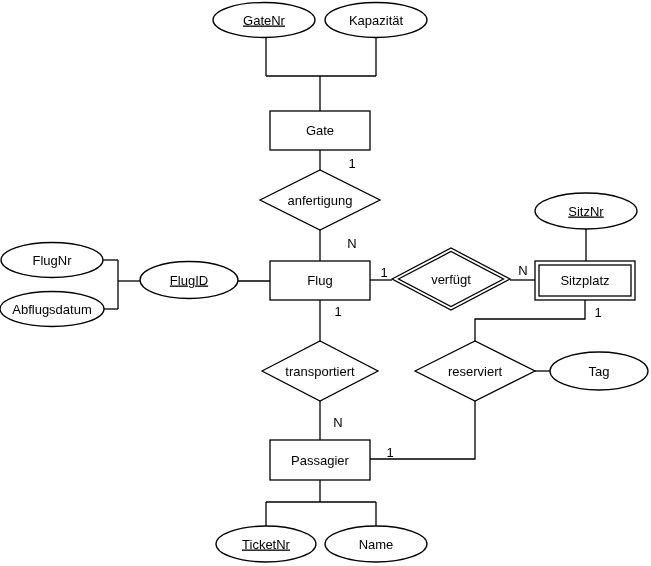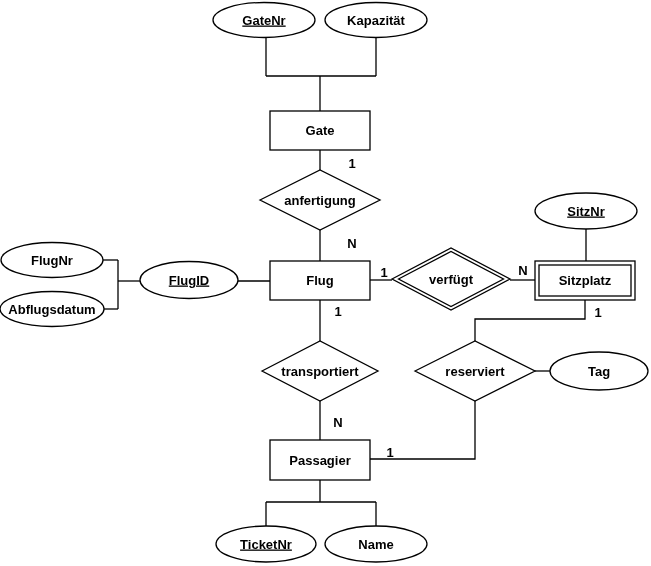--- a/index.html
+++ b/index.html
@@ -4,21 +4,21 @@
 <style>
   html, body {
     margin: 0;
     padding: 0;
     background: #ffffff;
     width: 651px;
     height: 566px;
     overflow: hidden;
     font-family: "Liberation Sans", sans-serif;
   }
-  .canvas-wrap { width: 569px; height: 566px; font-weight: bold; }
+  .canvas-wrap { width: 569px; height: 566px; }
   svg { display: block; }
   .shape {
     fill: #ffffff;
     stroke: #000000;
     stroke-width: 1.3;
   }
   .edge {
     fill: none;
     stroke: #000000;
     stroke-width: 1.3;

